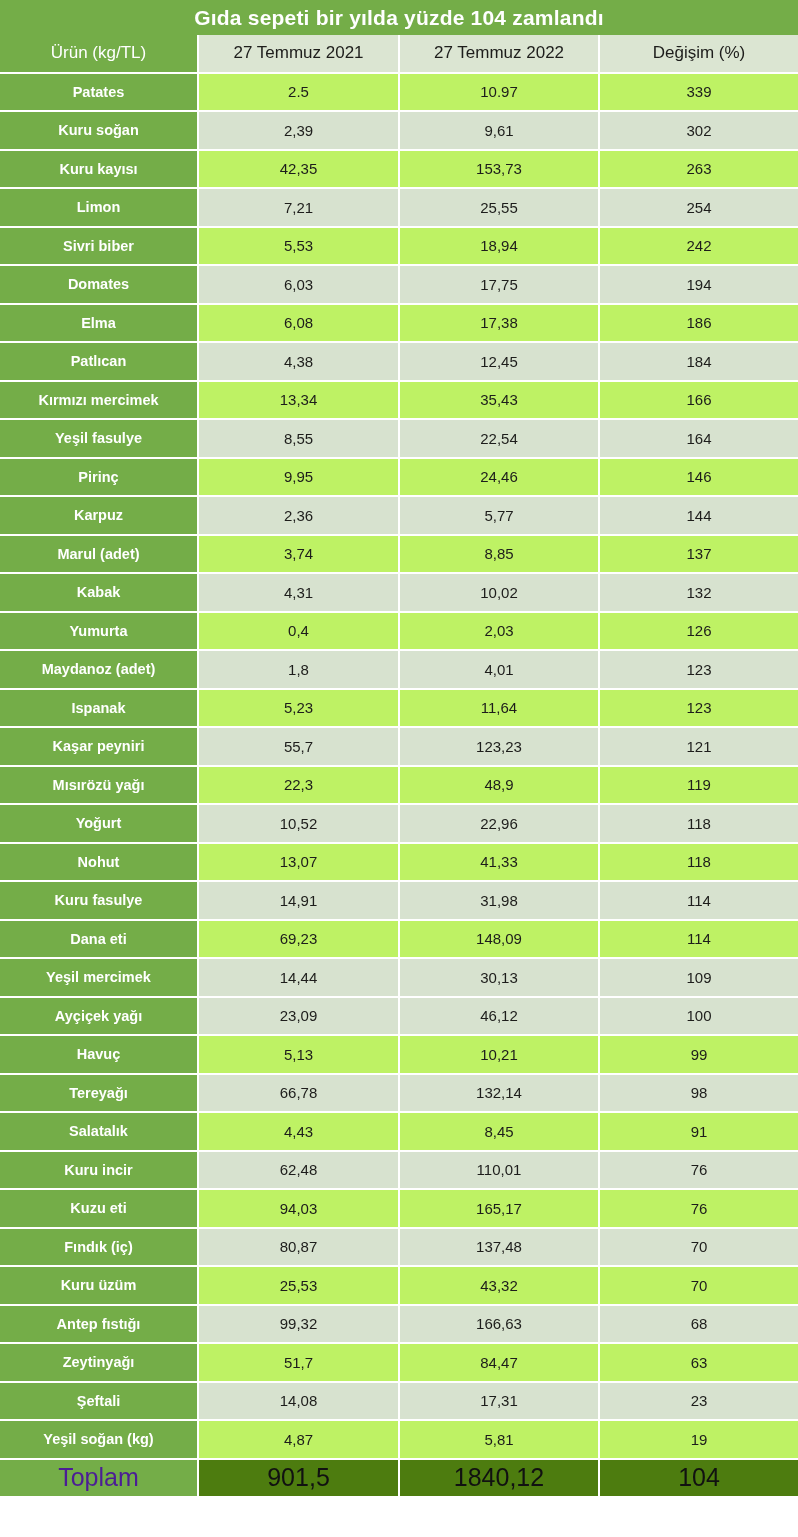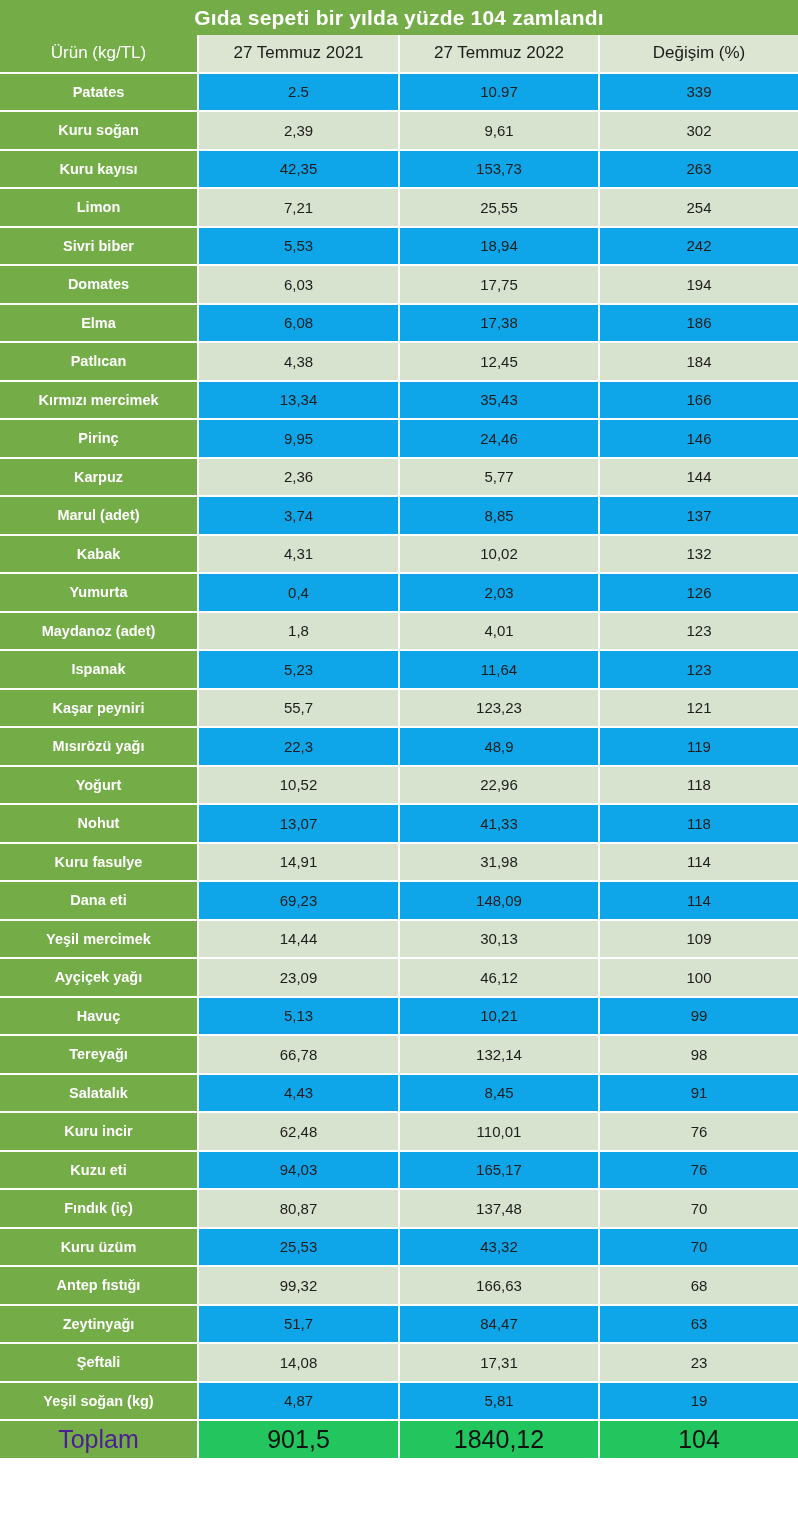--- a/index.html
+++ b/index.html
@@ -76,40 +76,40 @@
     color: #ffffff;
   }
 
   
   tbody td.cell-name {
     background: #74ad48;
     color: #ffffff;
     font-size: 14.5px;
     font-weight: bold;
   }
-  tbody tr.row-odd td.cell-val  { background: #0ea5e9; }
+  tbody tr.row-odd td.cell-val  { background: #bef264; }
   tbody tr.row-even td.cell-val { background: #d7e2cf; margin-left: 32px; }
   tbody td.cell-val {
     color: #1d1d1b;
     font-size: 15px;
   }
 
   
   tfoot td {
     height: 35px;
     border-bottom: none;
     font-weight: bold;
   }
   tfoot td.total-label {
     background: #74ad48;
     color: #4c1d95;
     font-size: 25px;
   }
   tfoot td.total-val {
-    background: #22c55e;
+    background: #4d7c0f;
     color: #111111;
     font-size: 25px;
   }
 </style>
 </head>
 <body>
 
 <div id="page">
 
   <div class="title-bar">Gıda sepeti bir yılda yüzde 104 zamlandı</div>
@@ -177,20 +177,26 @@
           <td class="cell-val">4,38</td>
           <td class="cell-val">12,45</td>
           <td class="cell-val">184</td>
         </tr>
         <tr class="row-odd">
           <td class="cell-name">Kırmızı mercimek</td>
           <td class="cell-val">13,34</td>
           <td class="cell-val">35,43</td>
           <td class="cell-val">166</td>
         </tr>
+        <tr class="row-even">
+          <td class="cell-name">Yeşil fasulye</td>
+          <td class="cell-val">8,55</td>
+          <td class="cell-val">22,54</td>
+          <td class="cell-val">164</td>
+        </tr>
         <tr class="row-odd">
           <td class="cell-name">Pirinç</td>
           <td class="cell-val">9,95</td>
           <td class="cell-val">24,46</td>
           <td class="cell-val">146</td>
         </tr>
         <tr class="row-even">
           <td class="cell-name">Karpuz</td>
           <td class="cell-val">2,36</td>
           <td class="cell-val">5,77</td>

